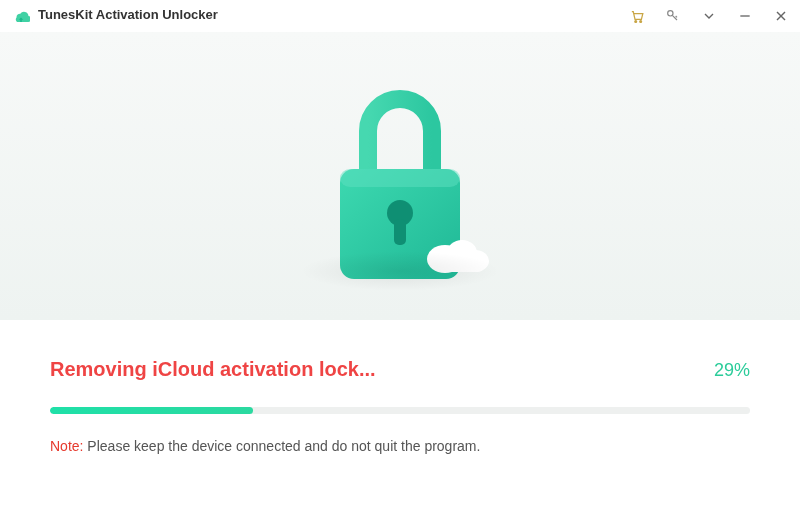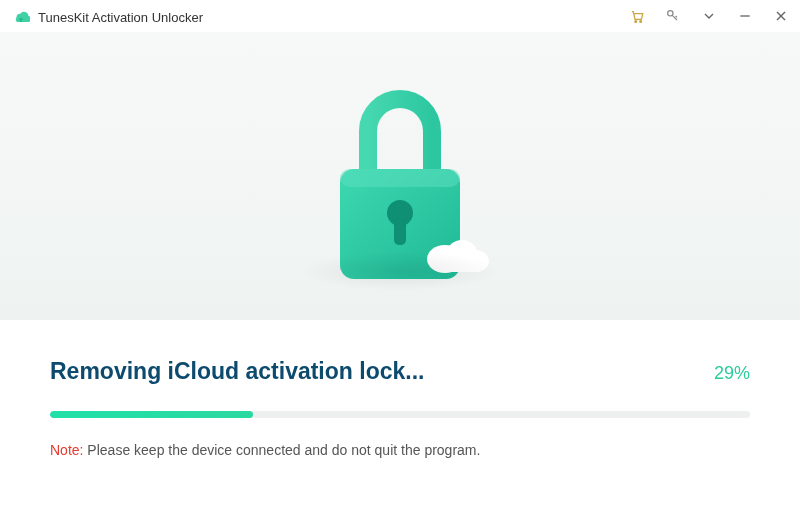--- a/index.html
+++ b/index.html
@@ -17,22 +17,23 @@
     .titlebar {
       height: 32px;
       display: flex;
       align-items: center;
       justify-content: space-between;
       padding: 0 10px 0 12px;
       background: #fff;
     }
     .titlebar-left {
       display: flex;
-      align-items: flex-end;
+      align-items: flex-start;
       gap: 8px;
+      font-weight: bold;
     }
     .app-logo {
       width: 18px;
       height: 18px;
       display: flex;
       align-items: center;
       justify-content: center;
     }
     .app-title {
       font-size: 13px;
@@ -83,23 +84,23 @@
       margin: 0;
       padding: 38px 50px 0 50px;
     }
     .progress-header {
       display: flex;
       justify-content: space-between;
       align-items: baseline;
       margin-bottom: 26px;
     }
     .progress-title {
-      font-size: 23px;
+      font-size: 20px;
       font-weight: 700;
-      color: #0c4a6e;
+      color: #ef4444;
     }
     .progress-percent {
       font-size: 18px;
       font-weight: 500;
       color: #2bcc9a;
     }
     .progress-bar-bg {
       width: 100%;
       height: 7px;
       background: #eef0ef;

